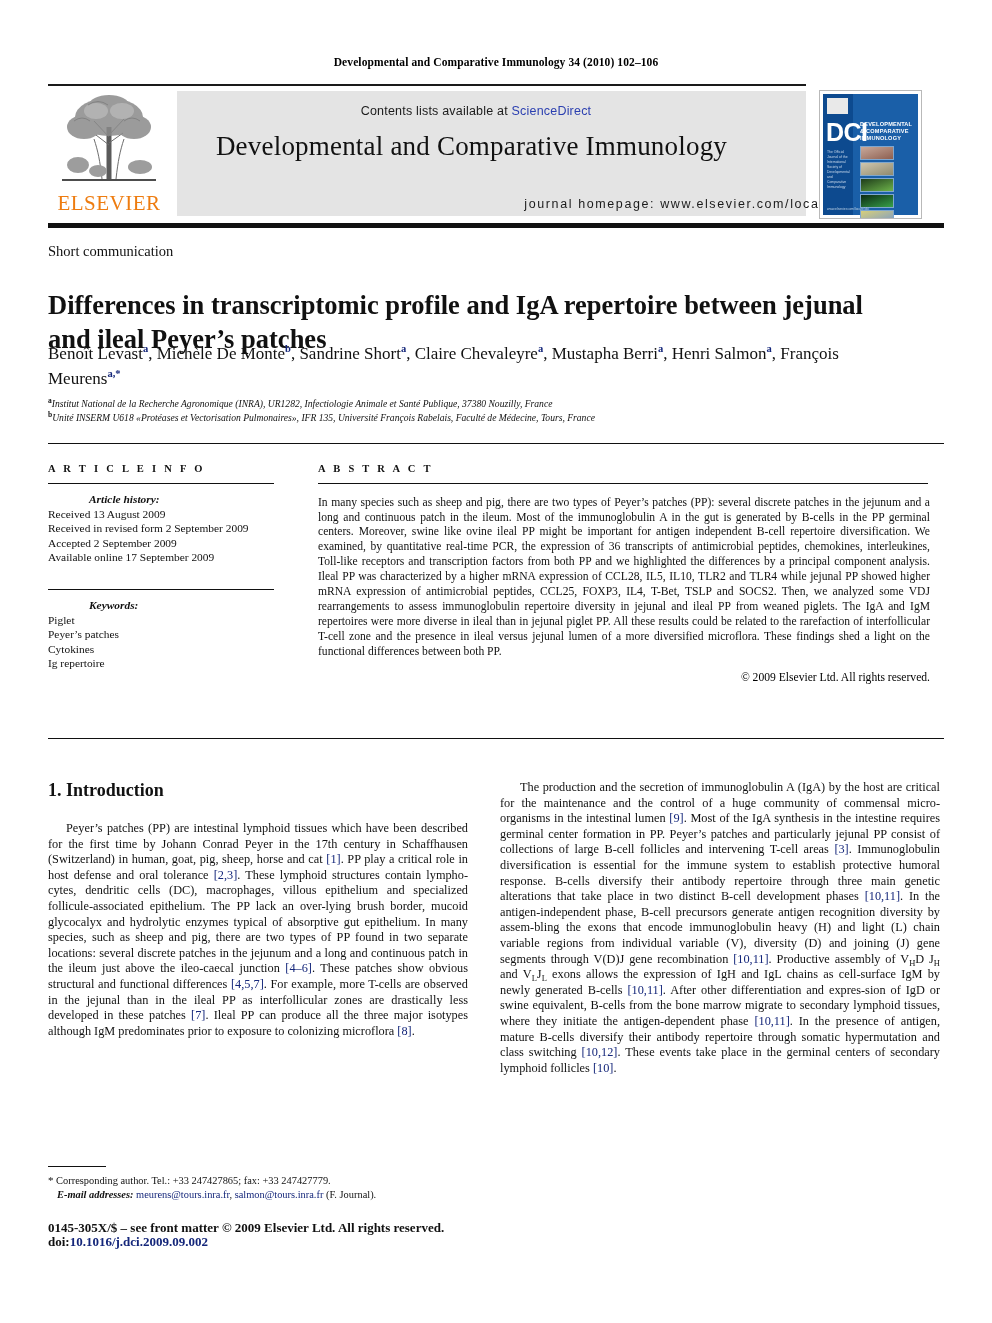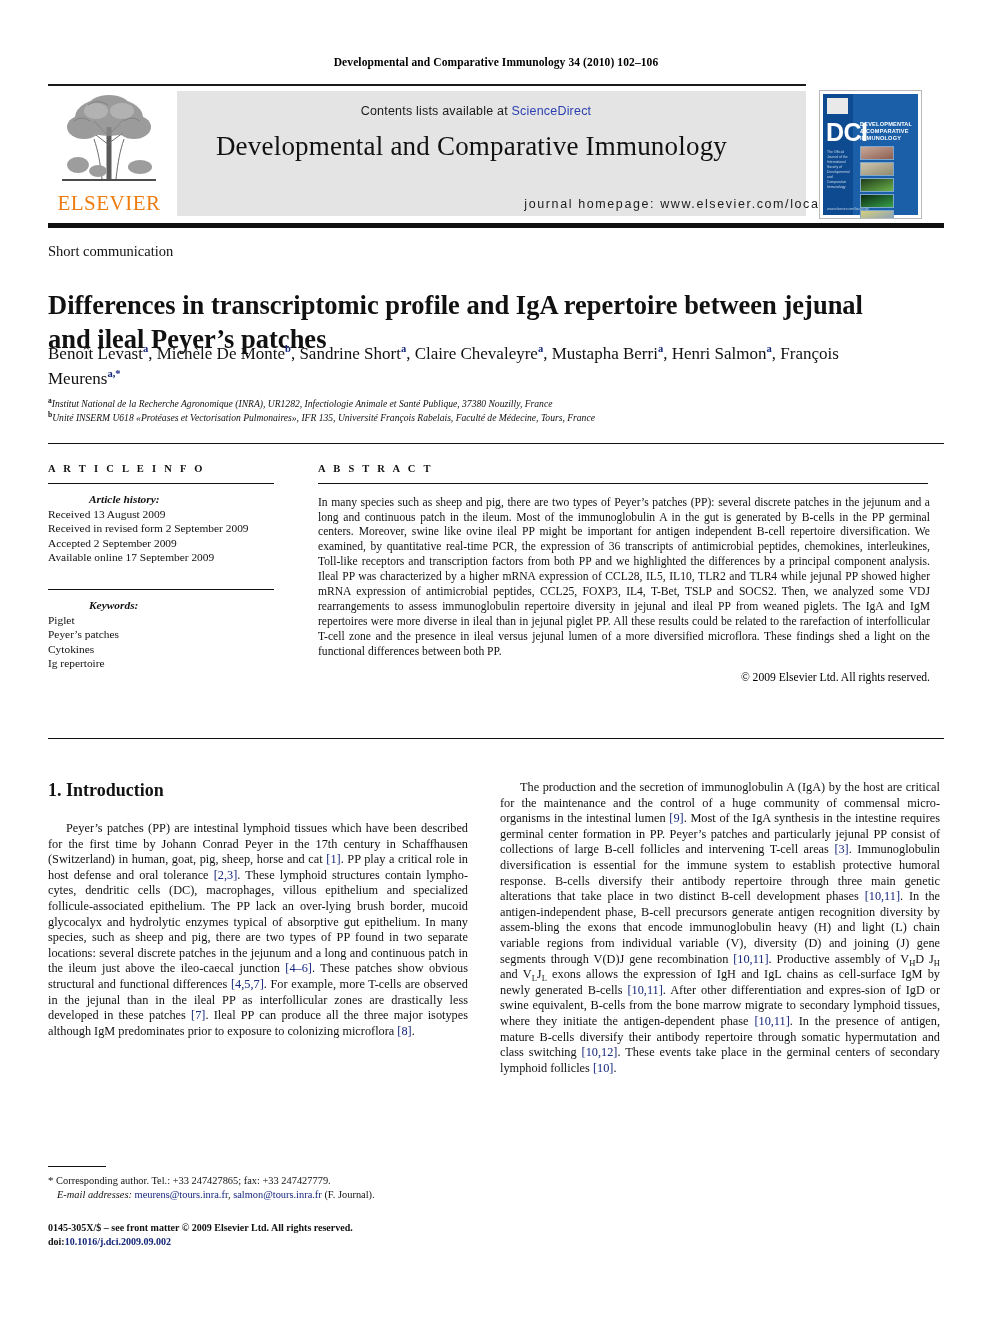--- a/index.html
+++ b/index.html
@@ -359,28 +359,28 @@
   }
   .footnote {
     position: absolute;
     left: 48px; top: 1174px;
     width: 430px;
     font-size: 10.4px;
     line-height: 13.6px;
     color: #111;
   }
   .footnote .star { font-size: 11px; }
-  .footnote .em-lbl { font-style: italic; font-weight: normal; margin-top: 38px; }
+  .footnote .em-lbl { font-style: italic; font-weight: bold; margin-top: 38px; }
   .mail { color: #14267a; }
 
   .imprint {
     position: absolute;
     left: 48px; top: 1221px;
     width: 500px;
-    font-size: 10px;
+    font-size: 13px;
     line-height: 14.2px;
     font-weight: bold;
     color: #111;
   }
   .doi-link { color: #14267a; }
 </style>
 </head>
 <body>
 
 <div class="page">

